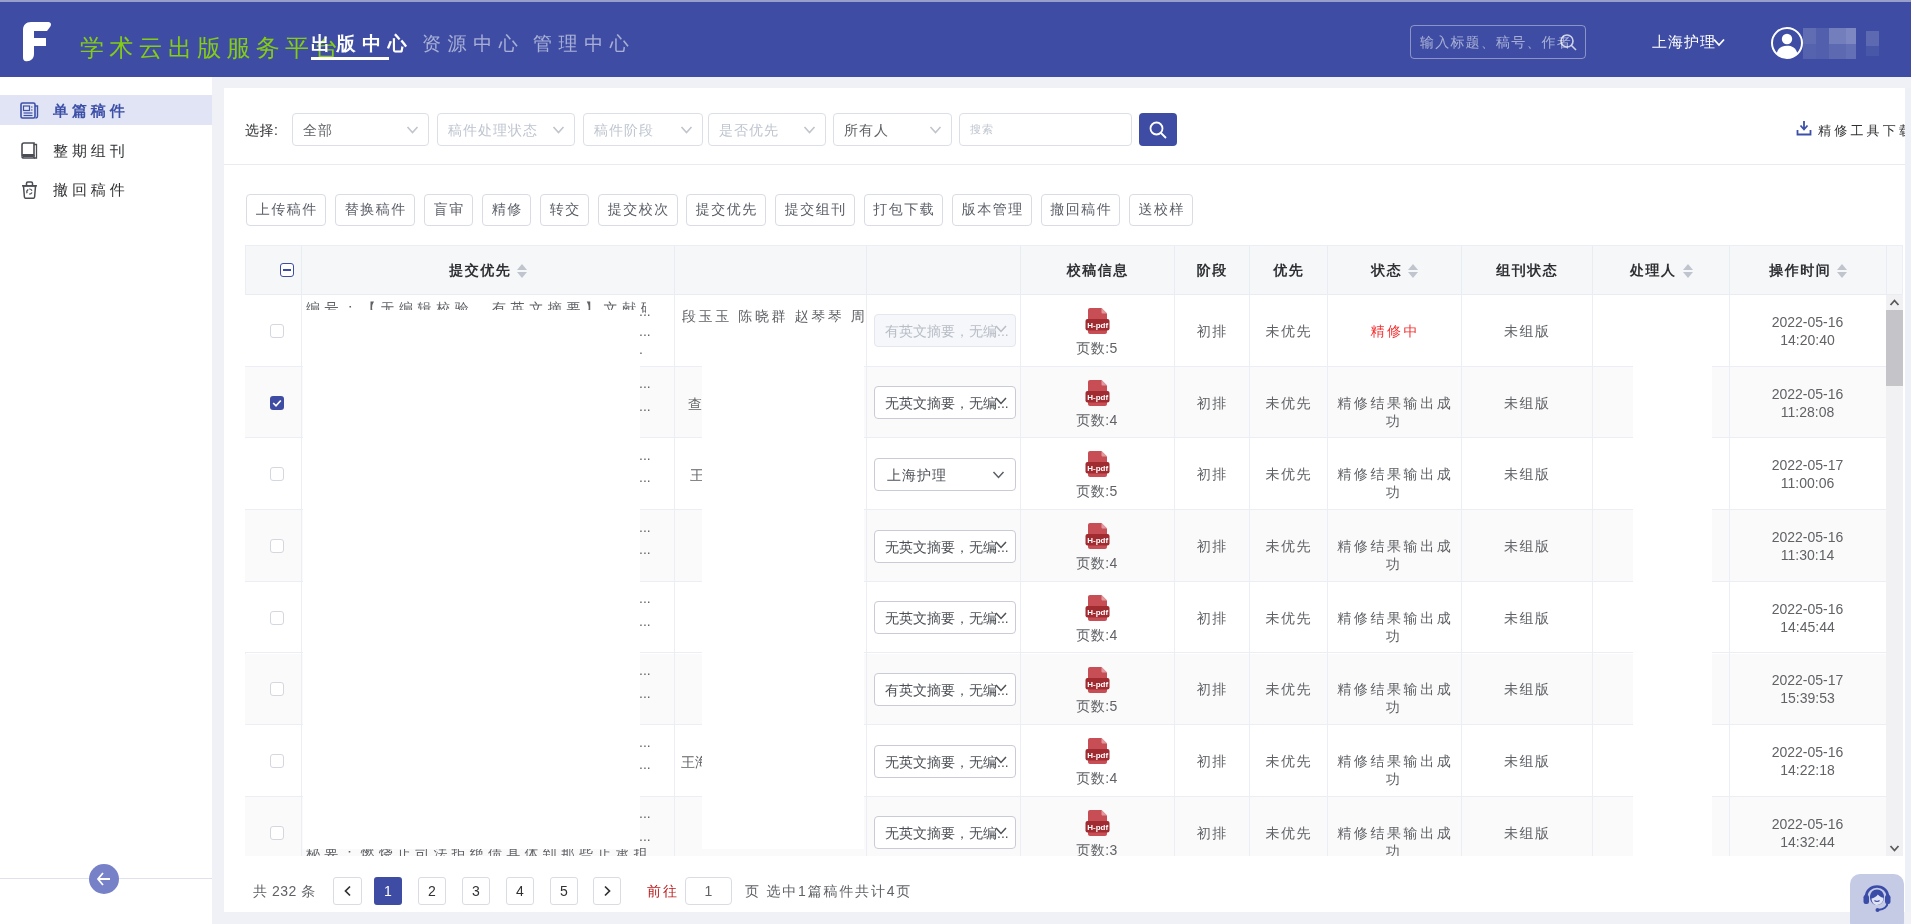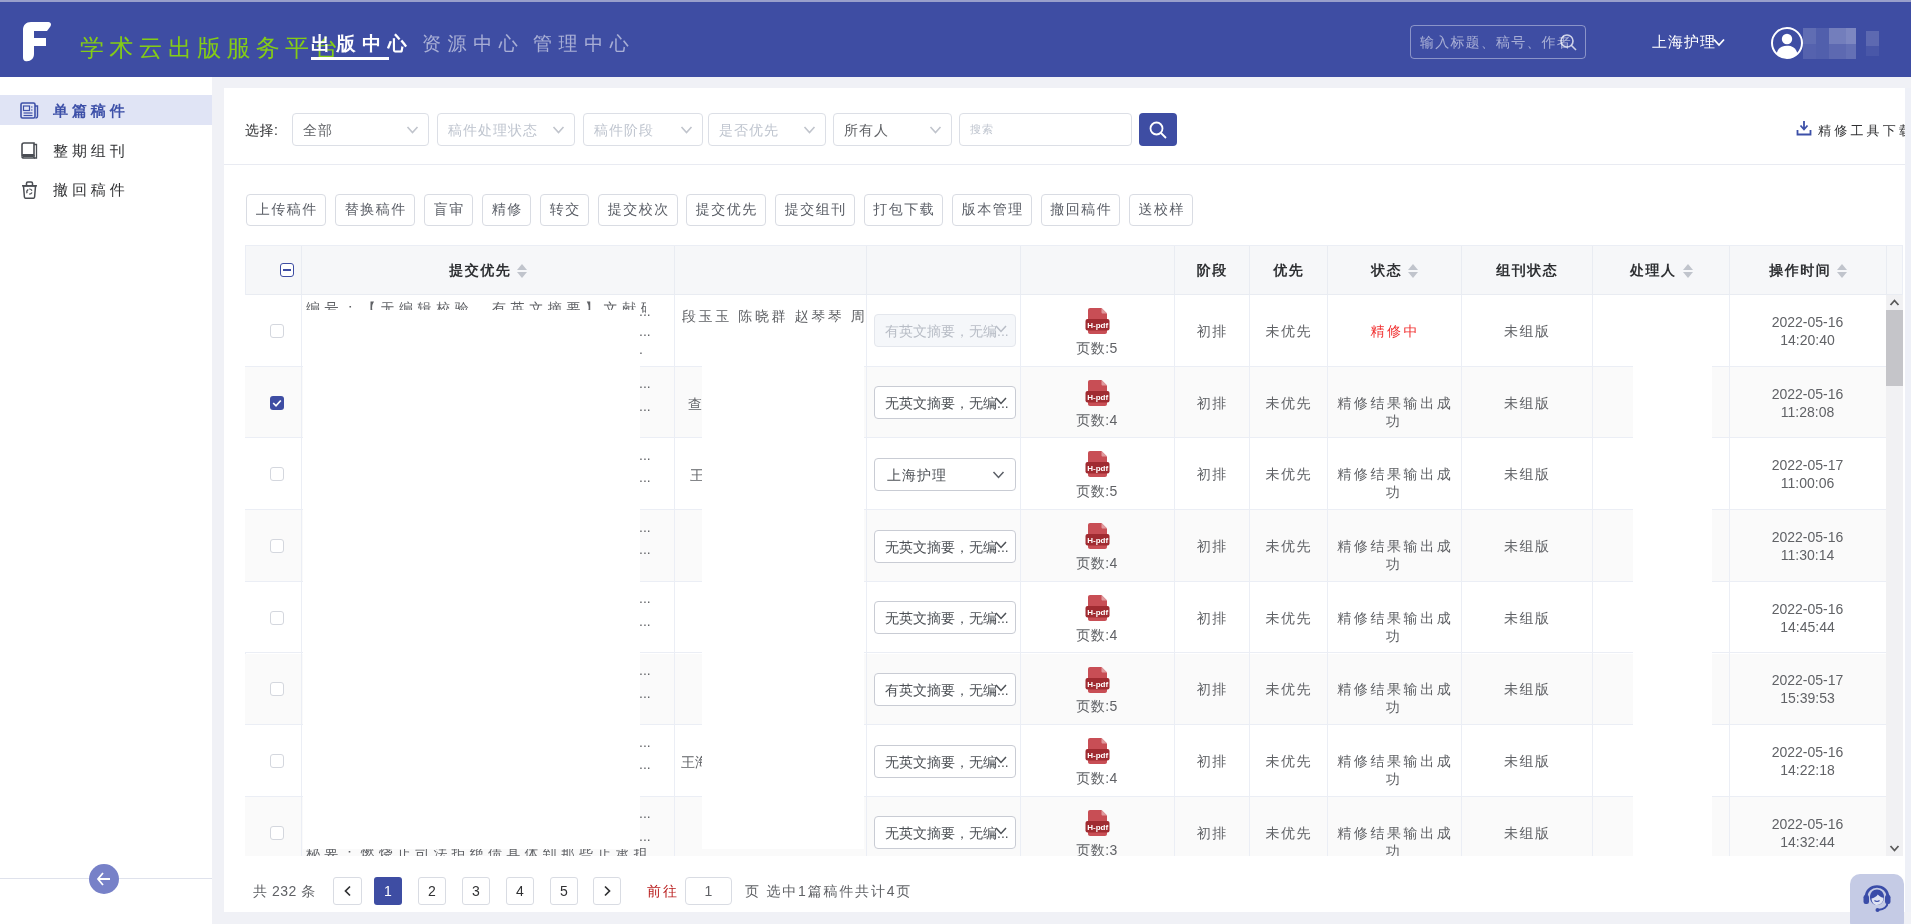--- a/index.html
+++ b/index.html
@@ -183,20 +183,23 @@
 <div class="abs" style="left:1729px;top:246px;width:1px;height:49px;background:#e9ecf2"></div>
 <div class="abs" style="left:1886px;top:246px;width:1px;height:49px;background:#e9ecf2"></div>
 <div class="abs" style="left:280px;top:263px;width:14px;height:14px;border:1px solid #3e4da3;border-radius:3px;background:#fff"></div>
 <div class="abs" style="left:283px;top:269px;width:8px;height:2px;background:#3e4da3"></div>
 <div class="abs hdr" style="left:301px;top:246px;width:373px;height:49px">
       <span style="letter-spacing:1.5px;text-indent:1.5px;white-space:nowrap">提交优先</span>
       <span style="display:inline-flex;flex-direction:column;margin-left:6px">
         <span class="caret cu"></span>
         <span class="caret cd"></span>
       </span>
+    </div>
+<div class="abs hdr" style="left:1020px;top:246px;width:154px;height:49px">
+      <span style="letter-spacing:1.5px;text-indent:1.5px;white-space:nowrap">校稿信息</span>
     </div>
 <div class="abs hdr" style="left:1174px;top:246px;width:75px;height:49px">
       <span style="letter-spacing:1.5px;text-indent:1.5px;white-space:nowrap">阶段</span>
     </div>
 <div class="abs hdr" style="left:1249px;top:246px;width:78px;height:49px">
       <span style="letter-spacing:1.5px;text-indent:1.5px;white-space:nowrap">优先</span>
     </div>
 <div class="abs hdr" style="left:1327px;top:246px;width:134px;height:49px">
       <span style="letter-spacing:1.5px;text-indent:1.5px;white-space:nowrap">状态</span>
       <span style="display:inline-flex;flex-direction:column;margin-left:6px">

